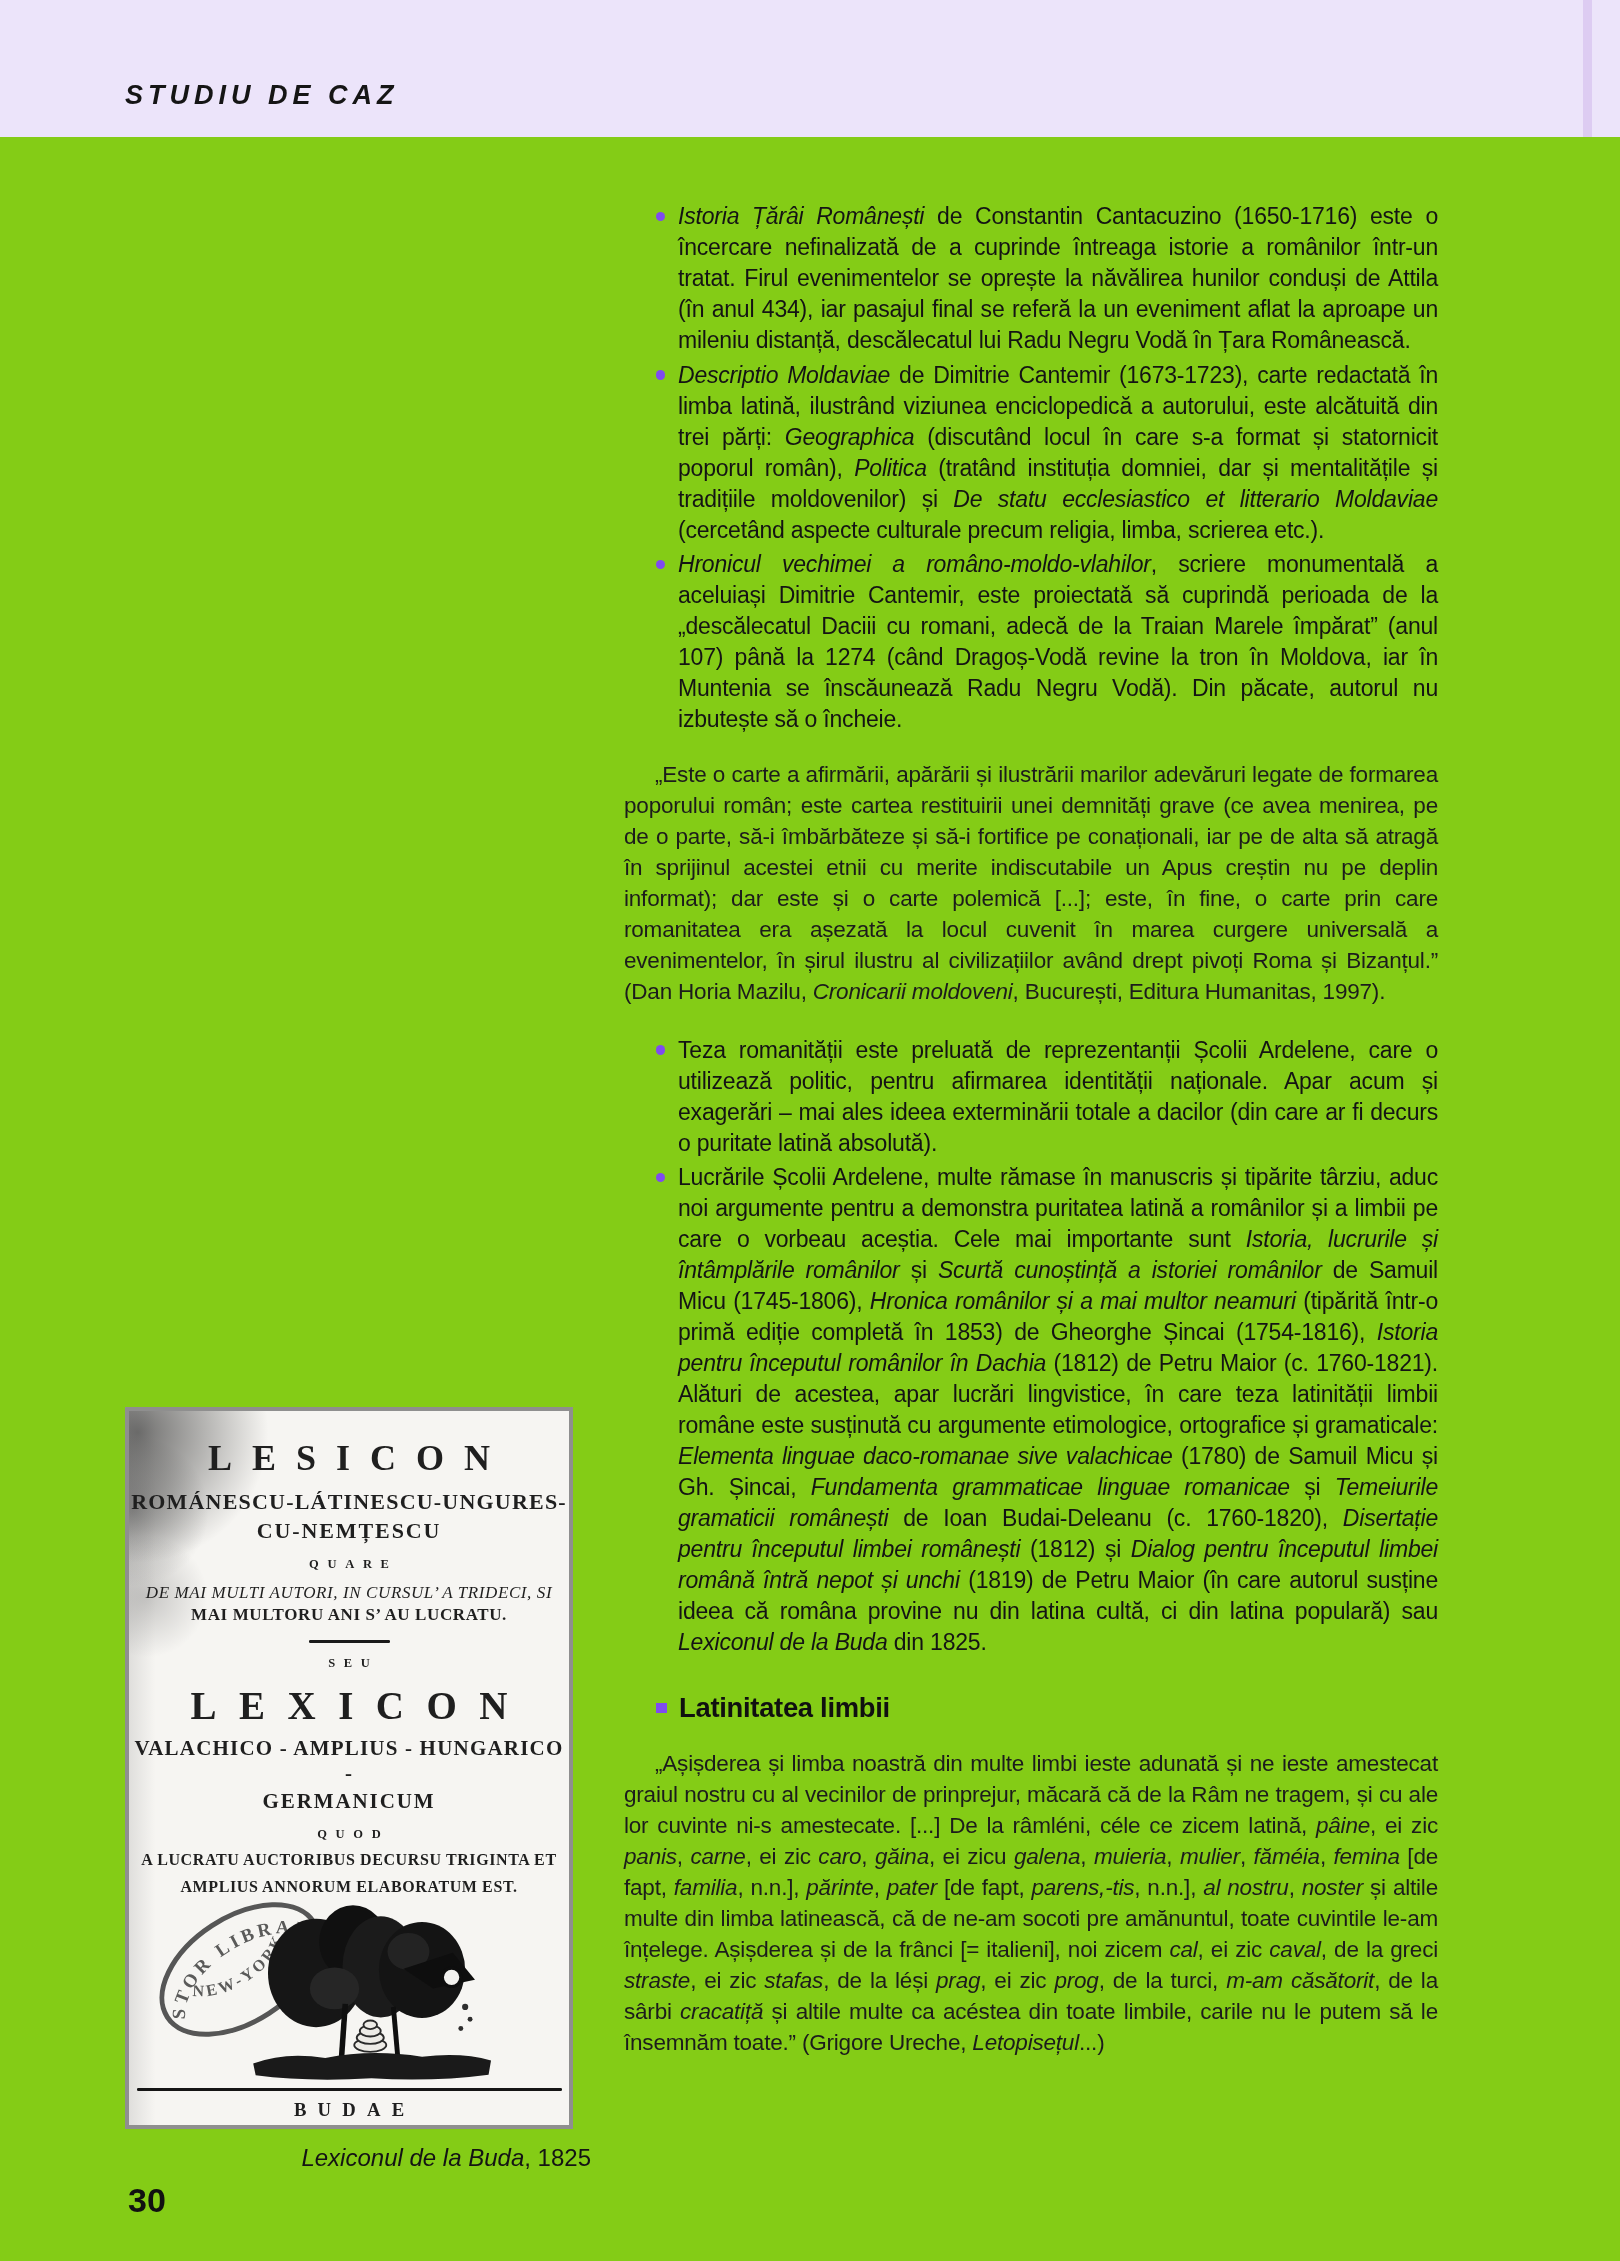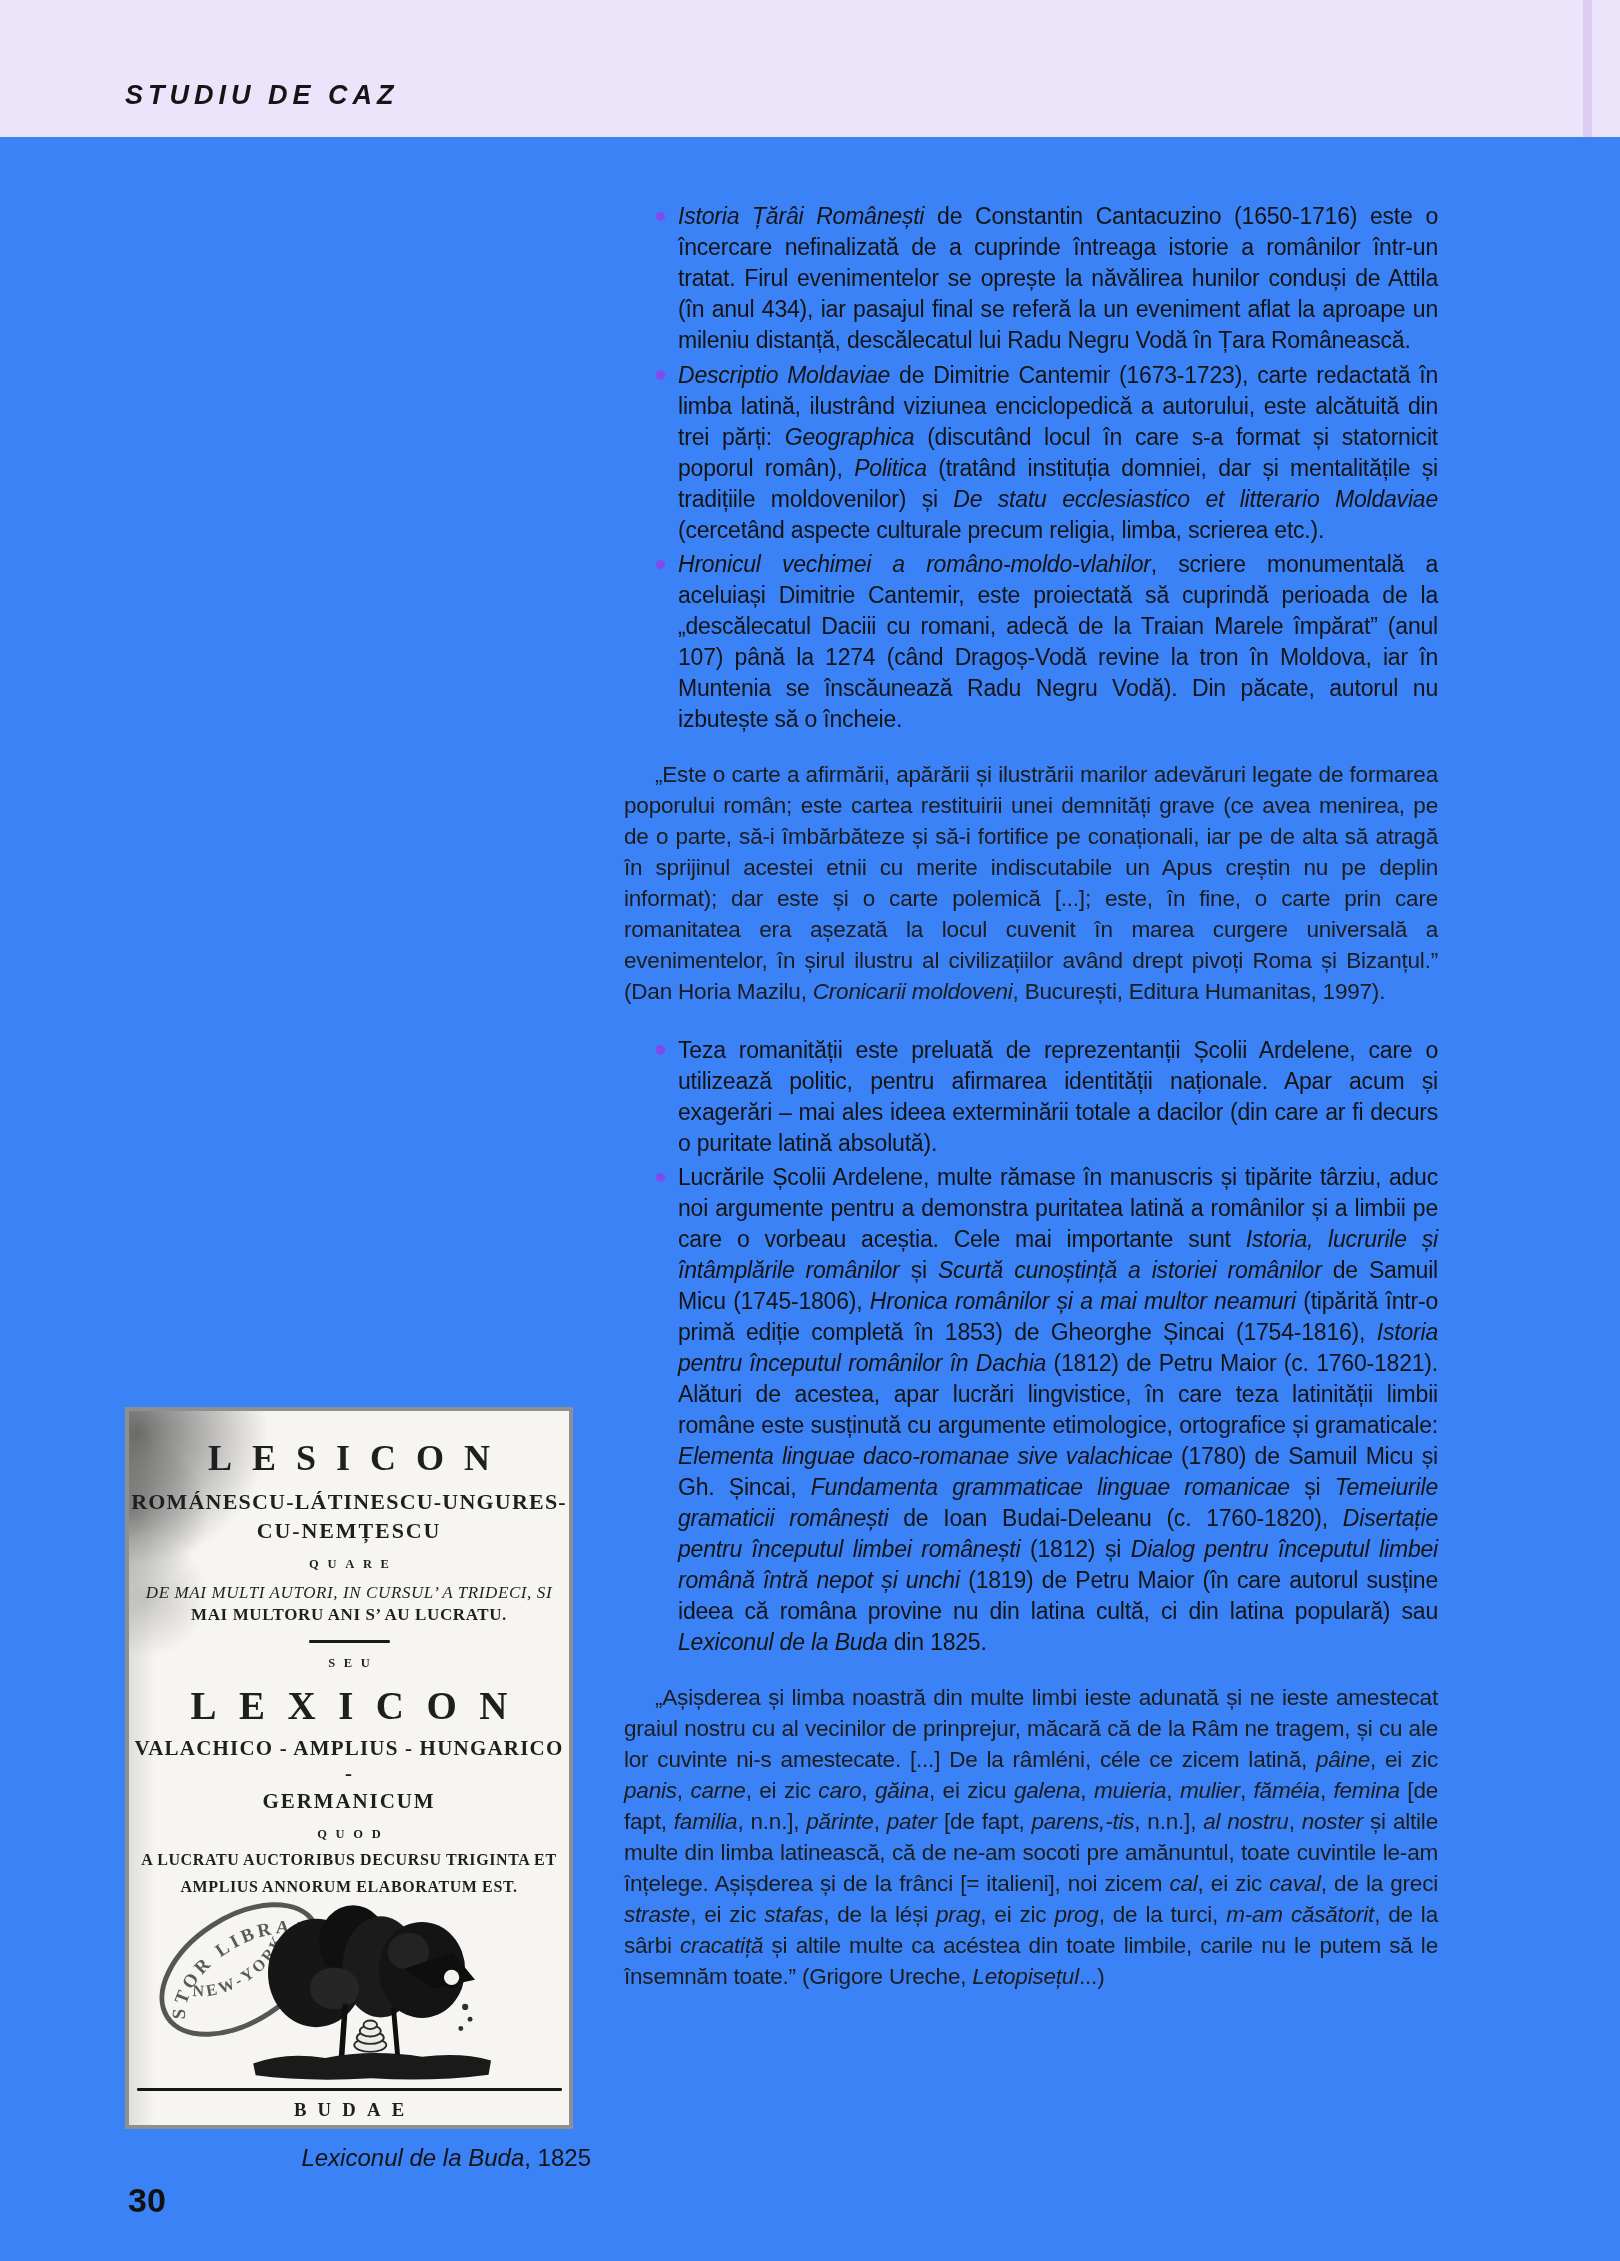--- a/index.html
+++ b/index.html
@@ -1,17 +1,17 @@
 <!DOCTYPE html>
 <html style="font-size:10px"><head>
 <meta charset="utf-8">
 <style>
   html,body{margin:0;padding:0;}
   body{background:#ffffff;font-family:"Liberation Sans",sans-serif;}
-  #page{position:relative;width:1620px;height:2261px;background:#3b82f6;overflow:hidden;}
+  #page{position:relative;width:1620px;height:2261px;background:#84cc16;overflow:hidden;}
 
   
   .band{position:absolute;left:0;top:0;width:1620px;height:137px;background:#ECE4FA;}
   .band-edge{position:absolute;left:1583px;top:0;width:8.7px;height:137px;background:#DDCCF2;}
   .band-title{position:absolute;left:125px;top:80px;font-size:27px;font-weight:bold;font-style:italic;
     letter-spacing:5px;color:#151515;}
 
   
   .body-col{position:absolute;left:624px;top:201px;width:814px;color:#141414;
     font-size:23px;line-height:31px;letter-spacing:-0.2px;text-align:justify;}
@@ -83,20 +83,24 @@
       </div>
       <div class="quote">„Este o carte a afirmării, apărării și ilustrării marilor adevăruri legate de formarea poporului român; este cartea restituirii unei demnități grave (ce avea menirea, pe de o parte, să-i îmbărbăteze și să-i fortifice pe conaționali, iar pe de alta să atragă în sprijinul acestei etnii cu merite indiscutabile un Apus creștin nu pe deplin informat); dar este și o carte polemică [...]; este, în fine, o carte prin care romanitatea era așezată la locul cuvenit în marea curgere universală a evenimentelor, în șirul ilustru al civilizațiilor având drept pivoți Roma și Bizanțul.” (Dan Horia Mazilu, <i>Cronicarii moldoveni</i>, București, Editura Humanitas, 1997).</div>
       <div class="bullet">
         <span class="dot"></span>
         <span class="bullet-text">Teza romanității este preluată de reprezentanții Școlii Ardelene, care o utilizează politic, pentru afirmarea identității naționale. Apar acum și exagerări – mai ales ideea exterminării totale a dacilor (din care ar fi decurs o puritate latină absolută).</span>
       </div>
       <div class="bullet">
         <span class="dot"></span>
         <span class="bullet-text">Lucrările Școlii Ardelene, multe rămase în manuscris și tipărite târziu, aduc noi argumente pentru a demonstra puritatea latină a românilor și a limbii pe care o vorbeau aceștia. Cele mai importante sunt <i>Istoria, lucrurile și întâmplările românilor</i> și <i>Scurtă cunoștință a istoriei românilor</i> de Samuil Micu (1745-1806), <i>Hronica românilor și a mai multor neamuri</i> (tipărită într-o primă ediție completă în 1853) de Gheorghe Șincai (1754-1816), <i>Istoria pentru începutul românilor în Dachia</i> (1812) de Petru Maior (c. 1760-1821). Alături de acestea, apar lucrări lingvistice, în care teza latinității limbii române este susținută cu argumente etimologice, ortografice și gramaticale: <i>Elementa linguae daco-romanae sive valachicae</i> (1780) de Samuil Micu și Gh. Șincai, <i>Fundamenta grammaticae linguae romanicae</i> și <i>Temeiurile gramaticii românești</i> de Ioan Budai-Deleanu (c. 1760-1820), <i>Disertație pentru începutul limbei românești</i> (1812) și <i>Dialog pentru începutul limbei română întră nepot și unchi</i> (1819) de Petru Maior (în care autorul susține ideea că româna provine nu din latina cultă, ci din latina populară) sau <i>Lexiconul de la Buda</i> din 1825.</span>
       </div>
+      <div class="subheading">
+        <span class="sq"></span>
+        <span>Latinitatea limbii</span>
+      </div>
       <div class="quote">„Așișderea și limba noastră din multe limbi ieste adunată și ne ieste amestecat graiul nostru cu al vecinilor de prinprejur, măcară că de la Râm ne tragem, și cu ale lor cuvinte ni-s amestecate. [...] De la râmléni, céle ce zicem latină, <i>pâine</i>, ei zic <i>panis</i>, <i>carne</i>, ei zic <i>caro</i>, <i>găina</i>, ei zicu <i>galena</i>, <i>muieria</i>, <i>mulier</i>, <i>făméia</i>, <i>femina</i> [de fapt, <i>familia</i>, n.n.], <i>părinte</i>, <i>pater</i> [de fapt, <i>parens,-tis</i>, n.n.], <i>al nostru</i>, <i>noster</i> și altile multe din limba latinească, că de ne-am socoti pre amănuntul, toate cuvintile le-am înțelege. Așișderea și de la frânci [= italieni], noi zicem <i>cal</i>, ei zic <i>caval</i>, de la greci <i>straste</i>, ei zic <i>stafas</i>, de la léși <i>prag</i>, ei zic <i>prog</i>, de la turci, <i>m-am căsătorit</i>, de la sârbi <i>cracatiță</i> și altile multe ca acéstea din toate limbile, carile nu le putem să le însemnăm toate.” (Grigore Ureche, <i>Letopisețul</i>...)</div>
     </div>
 
   <div class="book">
     <div class="bk-t1">LESICON</div>
     <div class="bk-t2">ROMÁNESCU-LÁTINESCU-UNGURES-</div>
     <div class="bk-t3">CU-NEMȚESCU</div>
     <div class="bk-small">QUARE</div>
     <div class="bk-auth">DE MAI MULTI AUTORI, IN CURSUL’ A TRIDECI, SI</div>
     <div class="bk-auth2">MAI MULTORU ANI S’ AU LUCRATU.</div>

